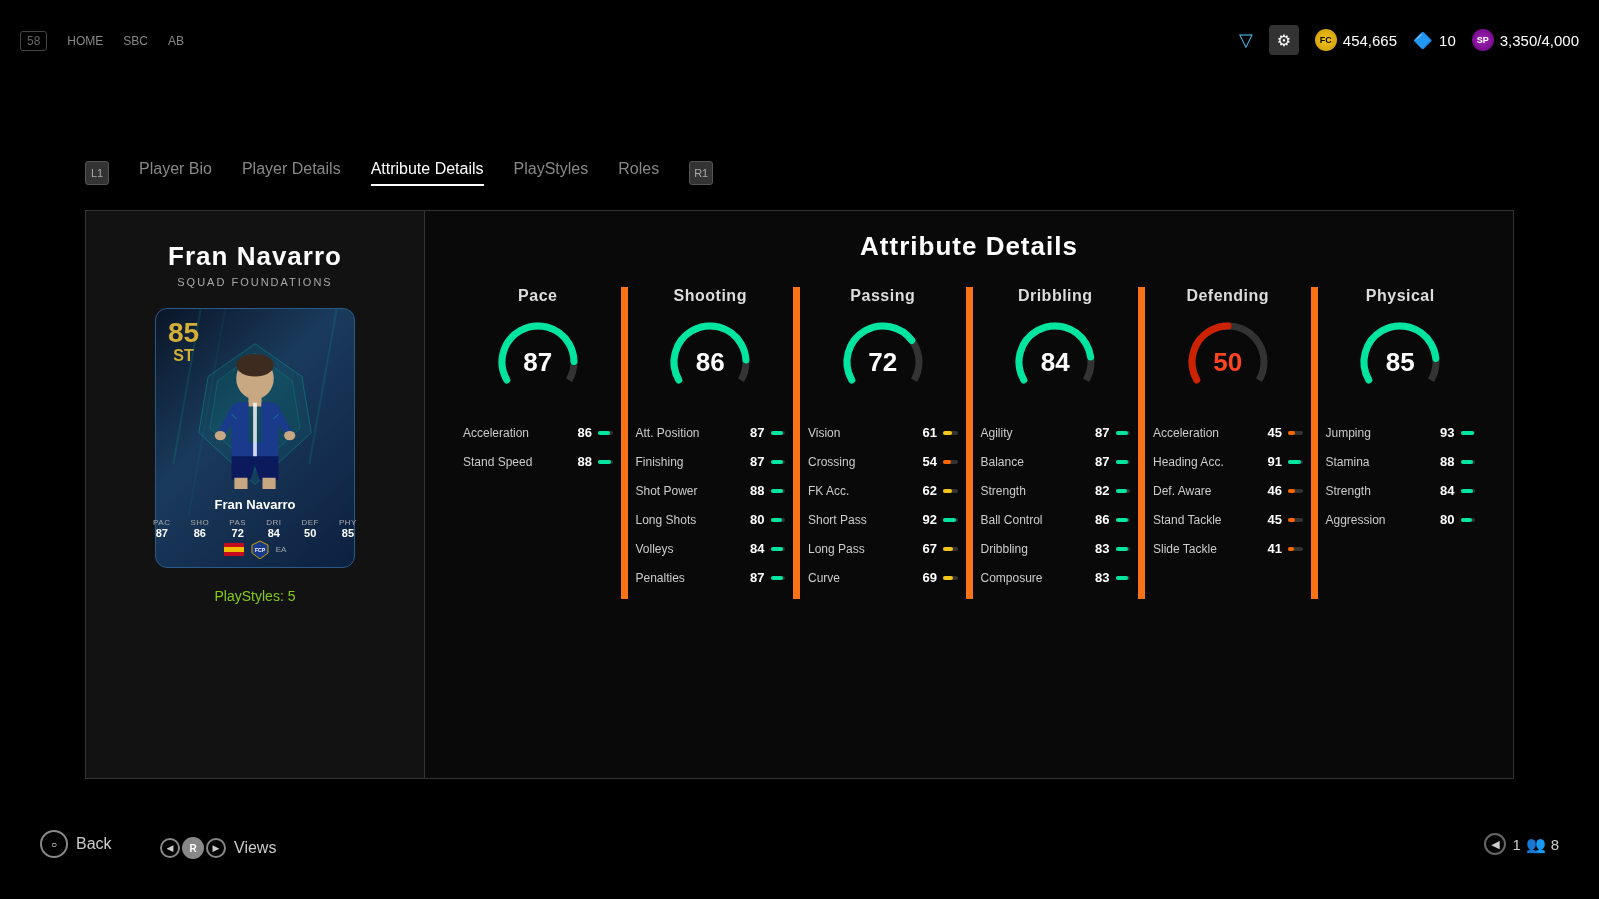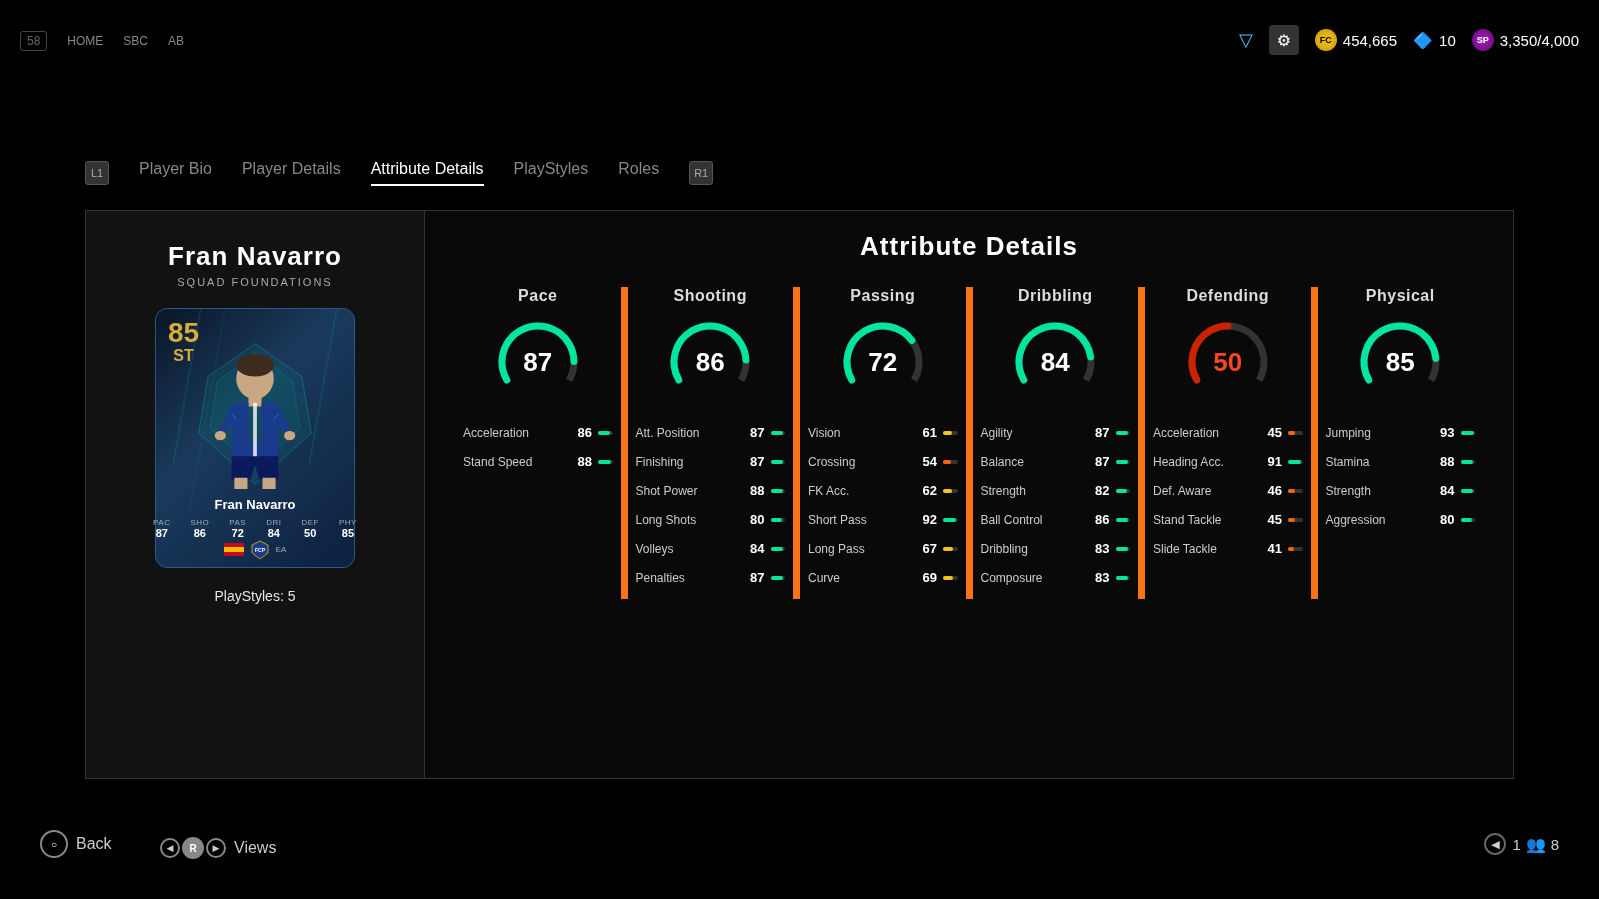--- a/index.html
+++ b/index.html
@@ -283,21 +283,21 @@
       border-radius: 1px;
     }
     .ea-badge {
       font-size: 8px;
       color: #aaa;
     }
 
     .playstyles-label {
       margin-top: 20px;
       font-size: 14px;
-      color: #e5e5e5;
+      color: #84cc16;
       text-align: left;
     }
 
     
     .right-panel {
       flex: 1;
       background: rgba(10,10,10,0.85);
       border: 1px solid #333;
       border-left: none;
       padding: 20px 30px;

